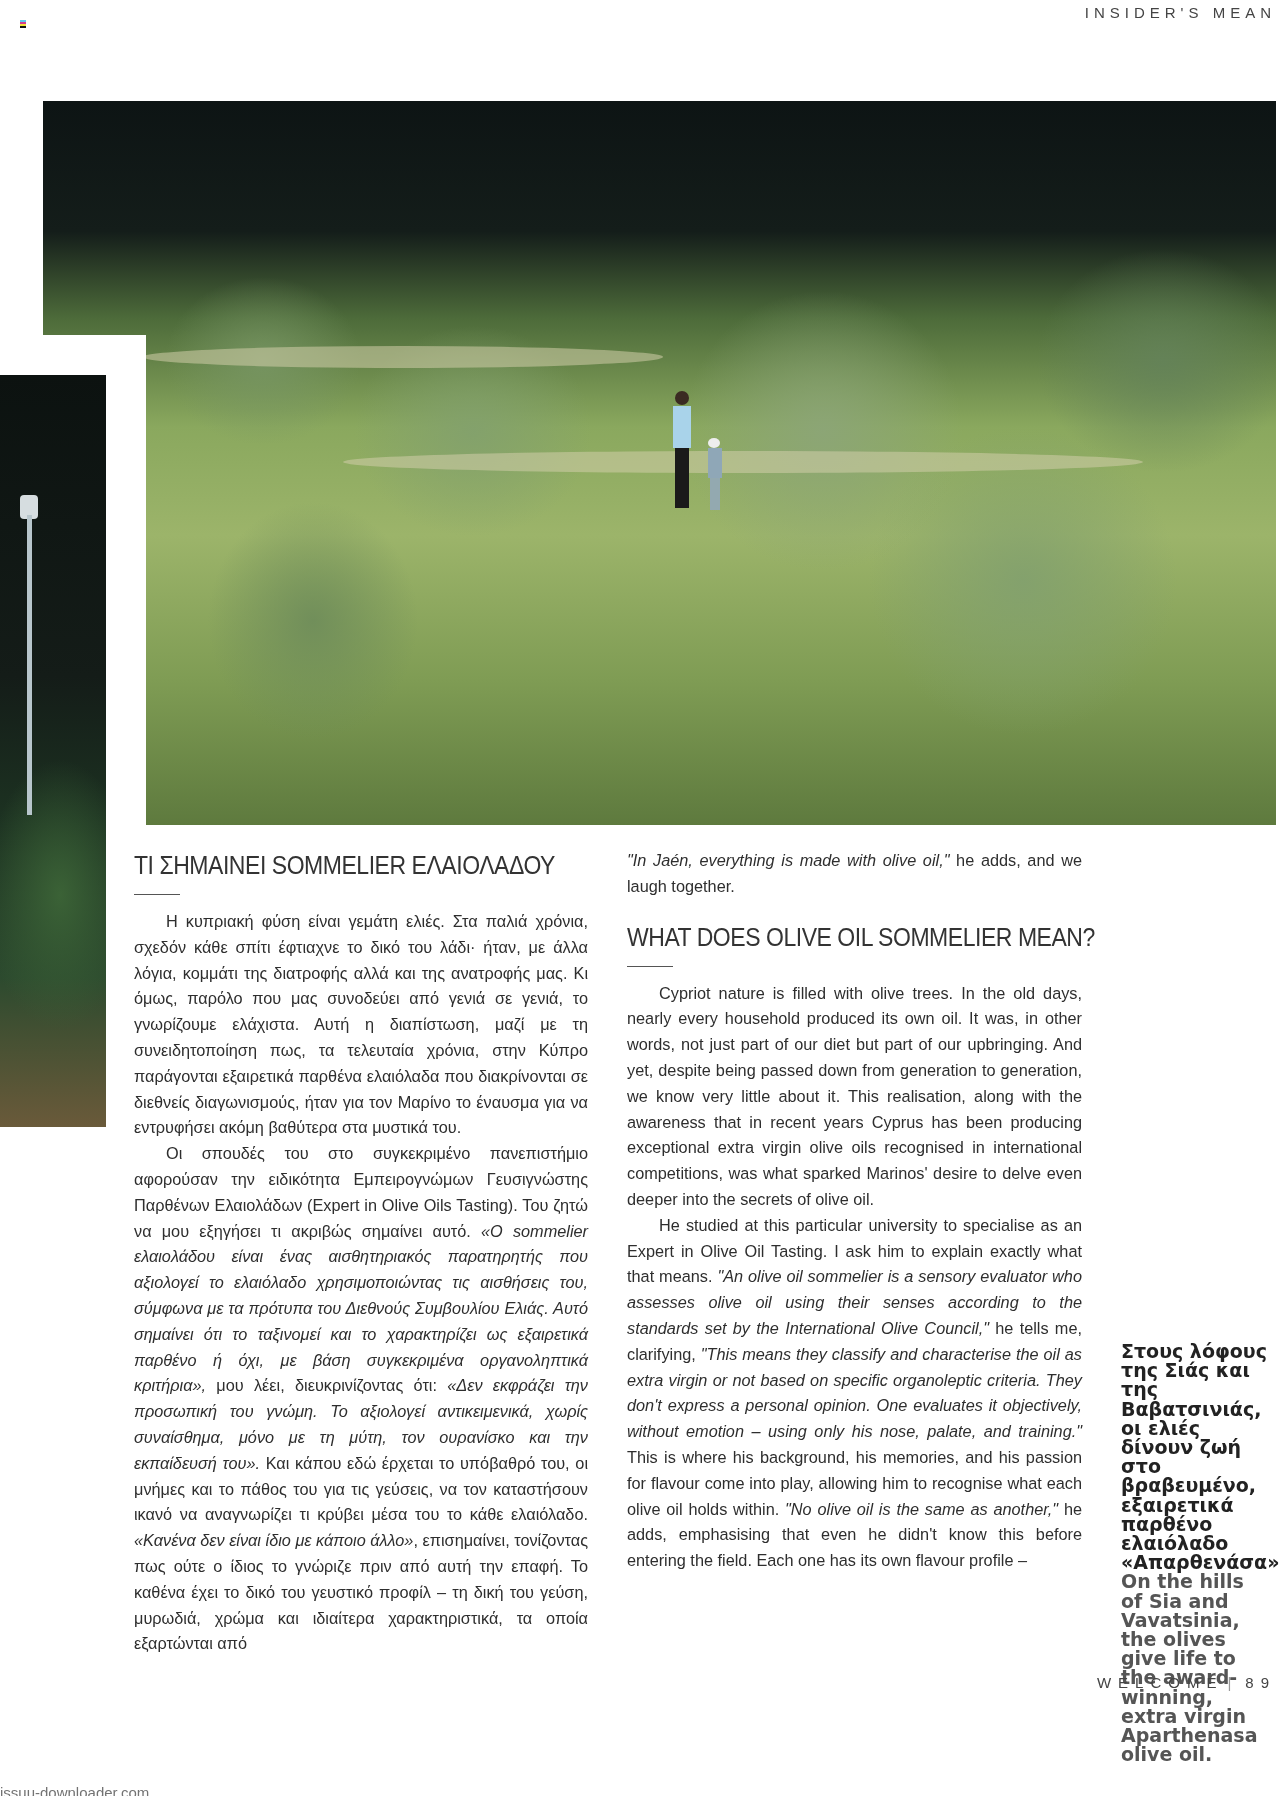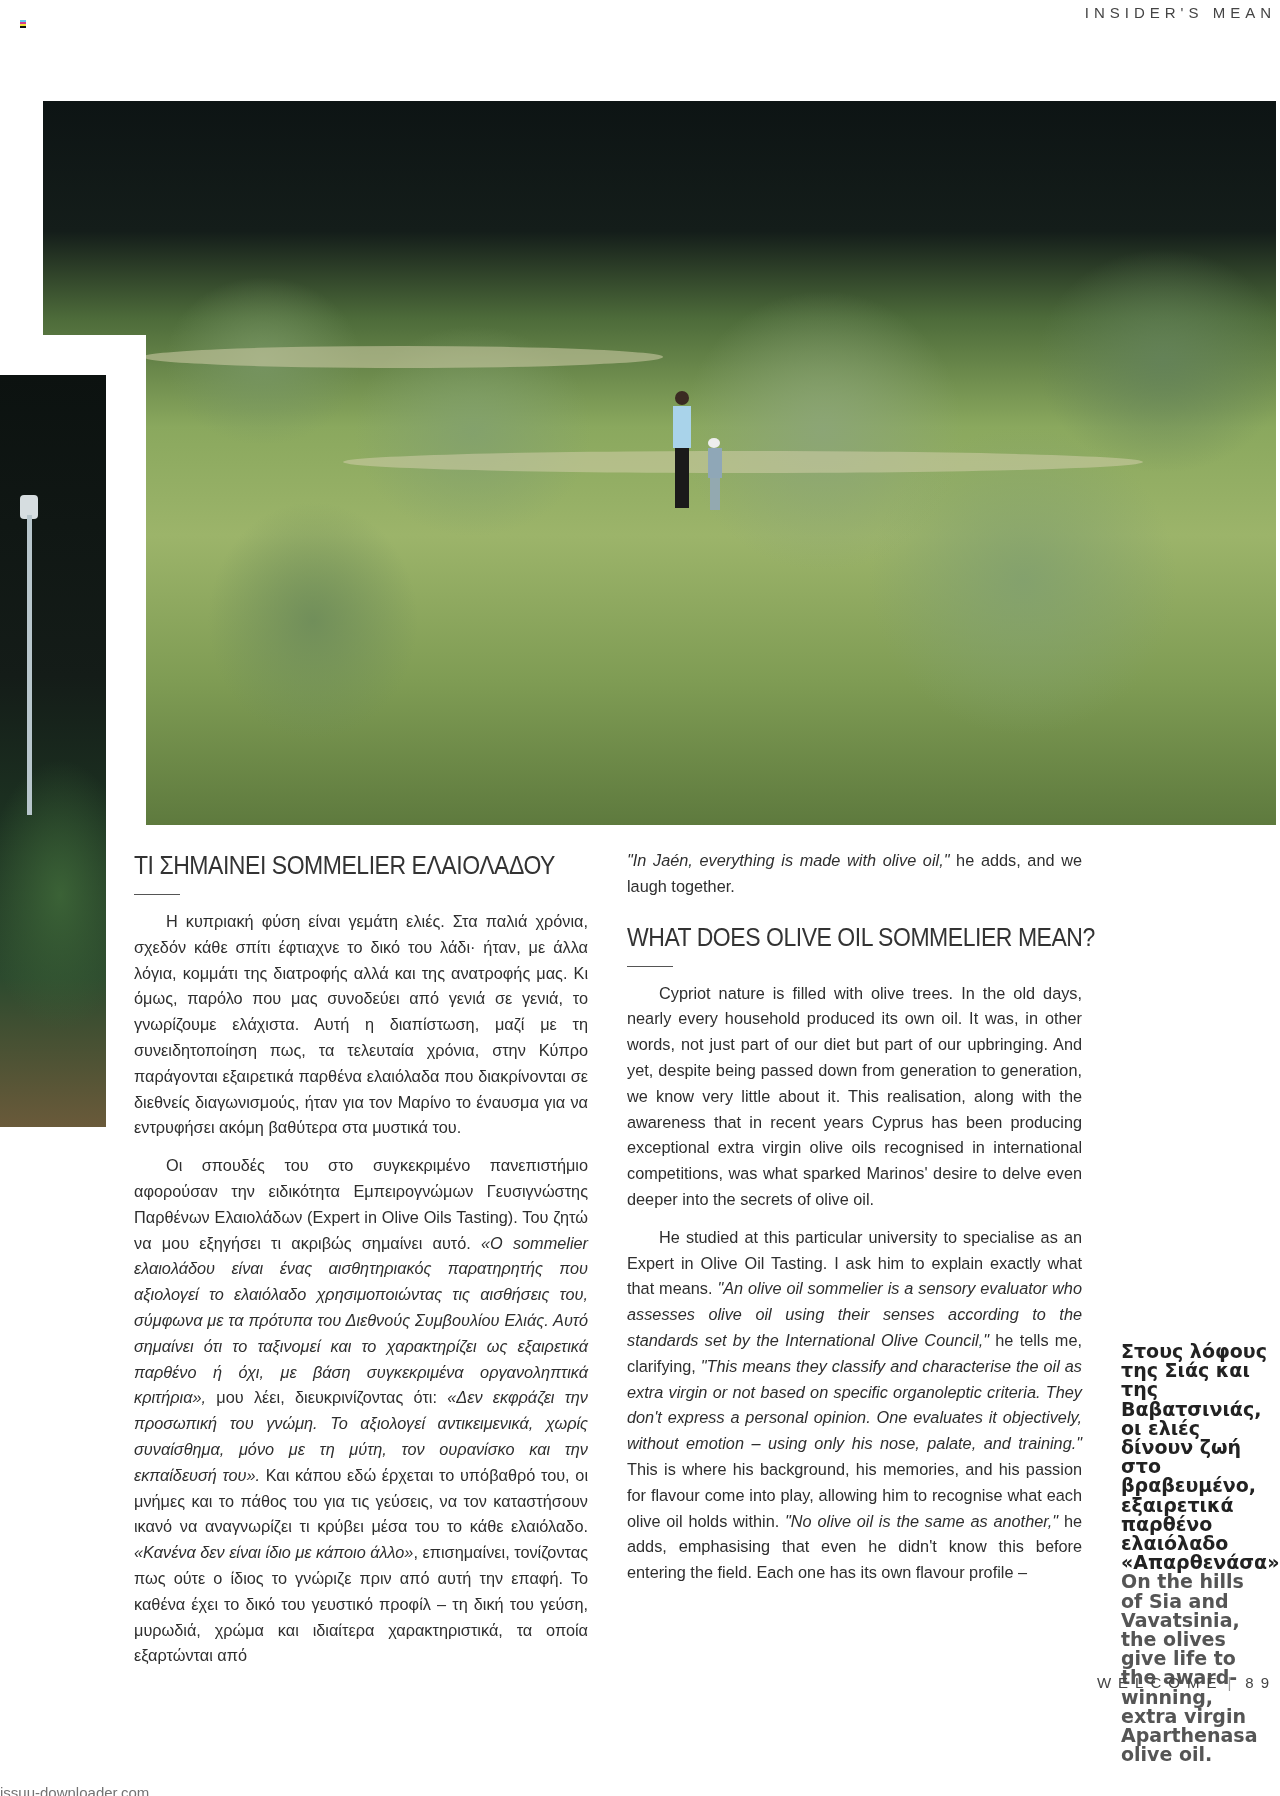--- a/index.html
+++ b/index.html
@@ -56,21 +56,21 @@
     font-family:"Liberation Sans", sans-serif; font-weight:normal;
     font-size:25px; letter-spacing:-0.5px; color:#333; margin:0; line-height:34px;
     transform:scaleX(.92); transform-origin:left;
     white-space:nowrap;
   }
   .rule { width:46px; height:1px; background:#555; margin:12px 0 14px 0; }
   .body {
     font-family:"Liberation Sans", sans-serif; font-size:16.3px; line-height:25.8px;
     color:#2e2e2e; text-align:justify; margin:0;
   }
-  .body.indent { text-indent:32px;margin-top:12px; }
+  .body.indent { text-indent:32px; }
   .body em { font-style:italic; }
   .col-mid .lead { margin-bottom:20px; }
   .col-mid .heading { margin-top:0; }
 
   .caption {
     position:absolute; left:1121px; top:1342px; width:150px;
     font-family:"DejaVu Sans", sans-serif; font-weight:bold; font-size:19px; line-height:19.2px;
   }
   .caption .gr { color:#222; }
   .caption .en { color:#555; }

